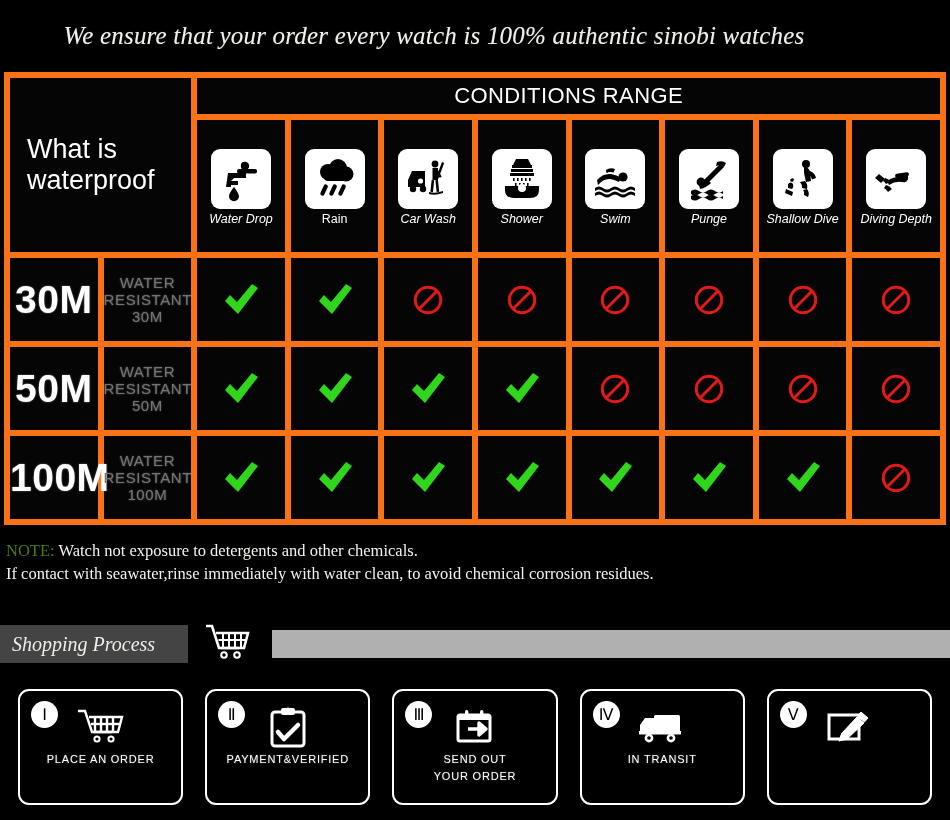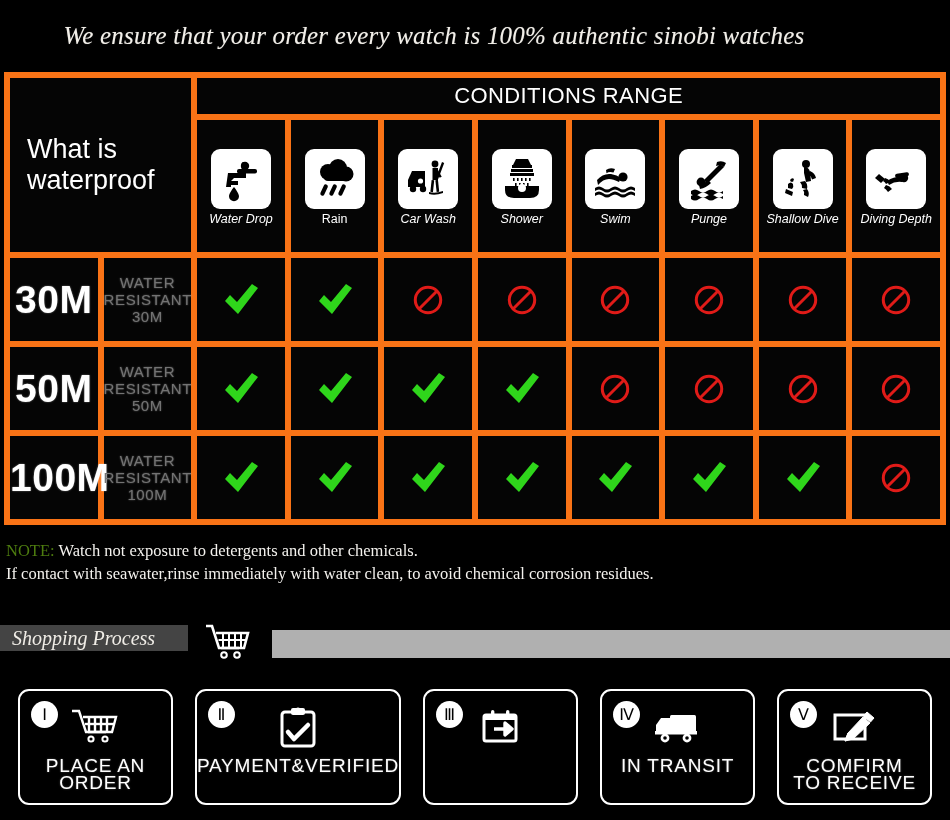--- a/index.html
+++ b/index.html
@@ -135,21 +135,21 @@
   .proc-bar {
     position: relative;
     margin-top: 38px;
     height: 44px;
   }
   .proc-label {
     position: absolute;
     left: 0;
     top: 2px;
     width: 188px;
-    height: 26px;
+    height: 38px;
     background: #444444;
     display: flex;
     align-items: center;
     padding-left: 12px;
     box-sizing: border-box;
     font-family: "Liberation Serif", serif;
     font-style: italic;
     font-size: 20px;
     color: #f0ede7;
   }
@@ -210,22 +210,22 @@
     justify-content: center;
     line-height: 1;
   }
   .step-ico {
     height: 46px;
     display: flex;
     align-items: center;
     justify-content: center;
   }
   .step-label {
-    margin-top: 6px;
-    font-size: 19px;
+    margin-top: 0;
+    font-size: 11px;
     letter-spacing: .8px;
     text-align: center;
     line-height: 17px;
     color: #ffffff;
     white-space: pre-line;
     text-shadow: 0 0 2px rgba(255,255,255,.3);
   }
 </style>
 </head>
 <body>
@@ -645,20 +645,22 @@
     <div class="step-badge">Ⅲ</div>
     <div class="step-ico">
       <svg width="44" height="40" viewBox="0 0 44 40">
         <rect x="5" y="7" width="32" height="26" rx="2" fill="none" stroke="#ffffff" stroke-width="3"></rect>
         <rect x="5" y="7" width="32" height="5" fill="#ffffff"></rect>
         <rect x="12" y="2" width="3.4" height="8" rx="1.7" fill="#ffffff"></rect>
         <rect x="27" y="2" width="3.4" height="8" rx="1.7" fill="#ffffff"></rect>
         <path d="M15 21 h14 M26 15 l7 6 l-7 6 z" fill="#ffffff" stroke="#ffffff" stroke-width="3.4" stroke-linejoin="round"></path>
       </svg>
     </div>
+    <div class="step-label">SEND OUT
+YOUR ORDER</div>
   </div>
 
   <div class="step">
     <div class="step-badge">Ⅳ</div>
     <div class="step-ico">
       <svg width="52" height="38" viewBox="0 0 52 38">
         <g fill="#ffffff">
           <rect x="18" y="6" width="26" height="19" rx="1.5"></rect>
           <path d="M4 16 l5 -7 h10 v16 H4 z"></path>
           <rect x="3" y="22" width="42" height="3.5"></rect>
@@ -677,16 +679,14 @@
     <div class="step-ico">
       <svg width="48" height="38" viewBox="0 0 48 38">
         <rect x="4" y="6" width="30" height="24" fill="none" stroke="#ffffff" stroke-width="3"></rect>
         <g fill="#ffffff" stroke="#ffffff" stroke-width="1">
           <path d="M36 3 l7 6 l-3.5 4 l-7 -6 z"></path>
           <path d="M32 8 l7 6 l-17 16 l-8 2 l3 -8 z"></path>
           <path d="M14 32 l3 -8 l5 4 z" fill="#ffffff"></path>
         </g>
       </svg>
     </div>
-    <div class="step-label">COMFIRM
-TO RECEIVE</div>
   </div>
 </div>
 
 </body></html>

